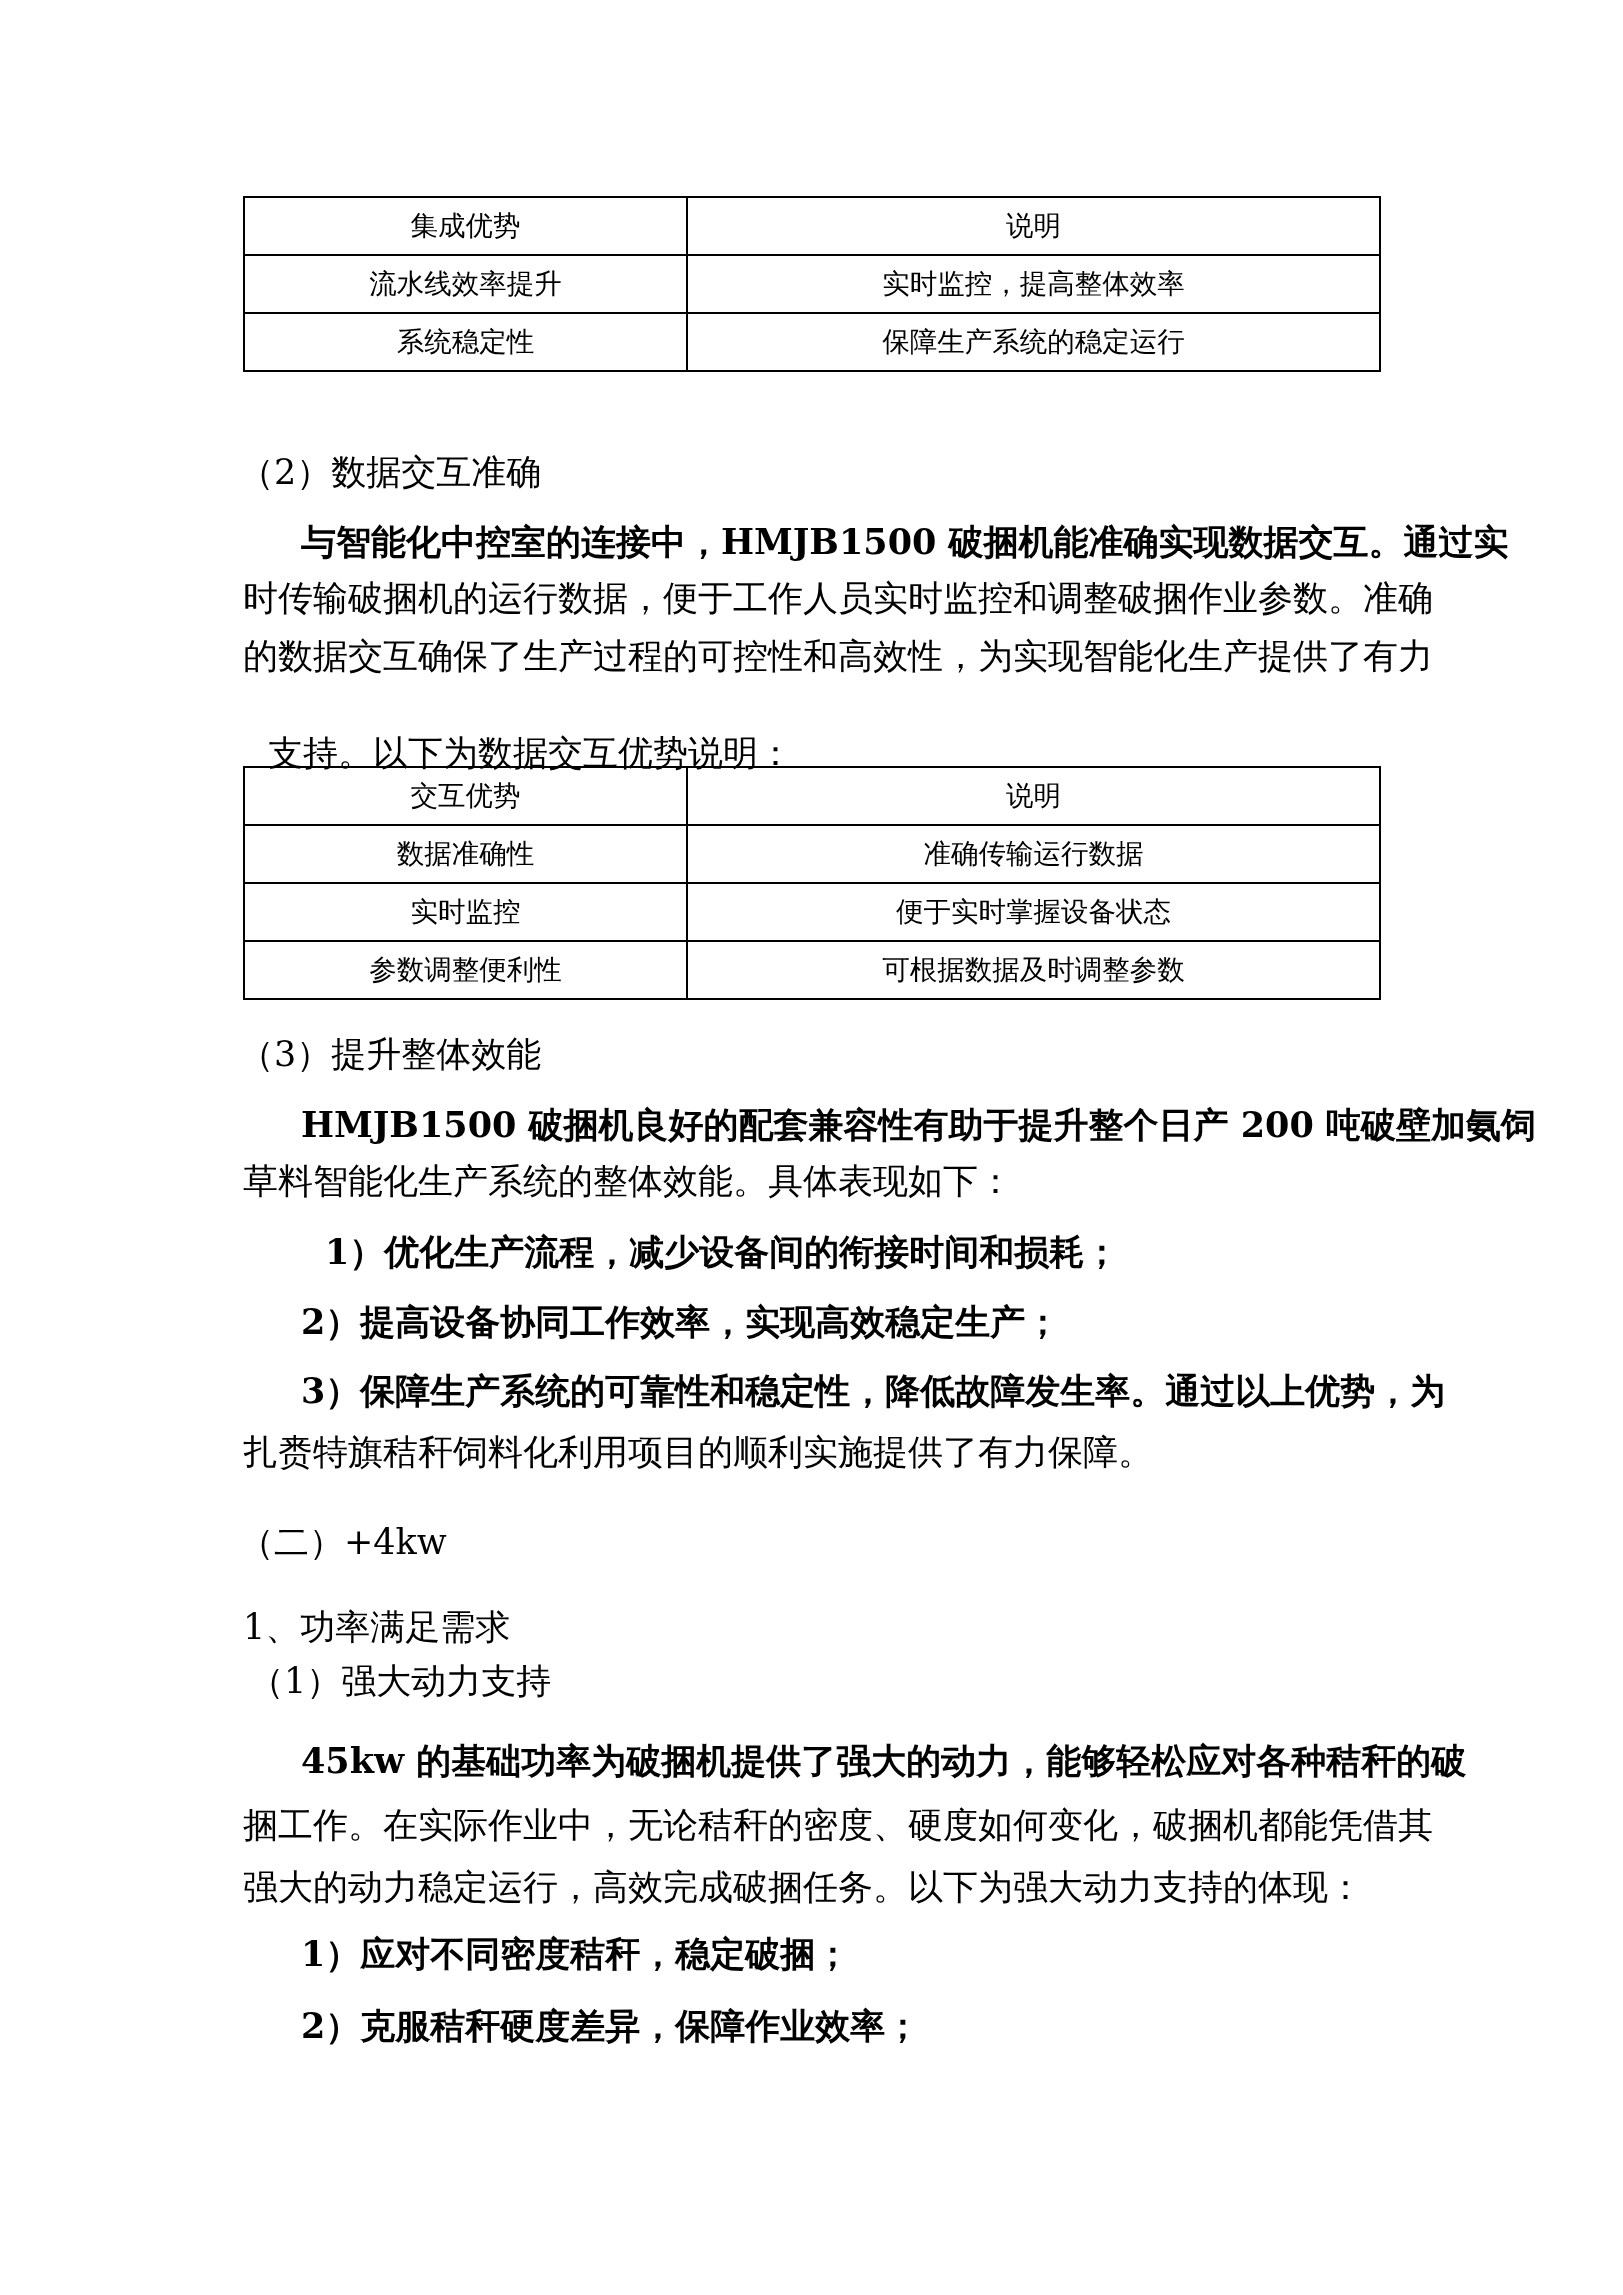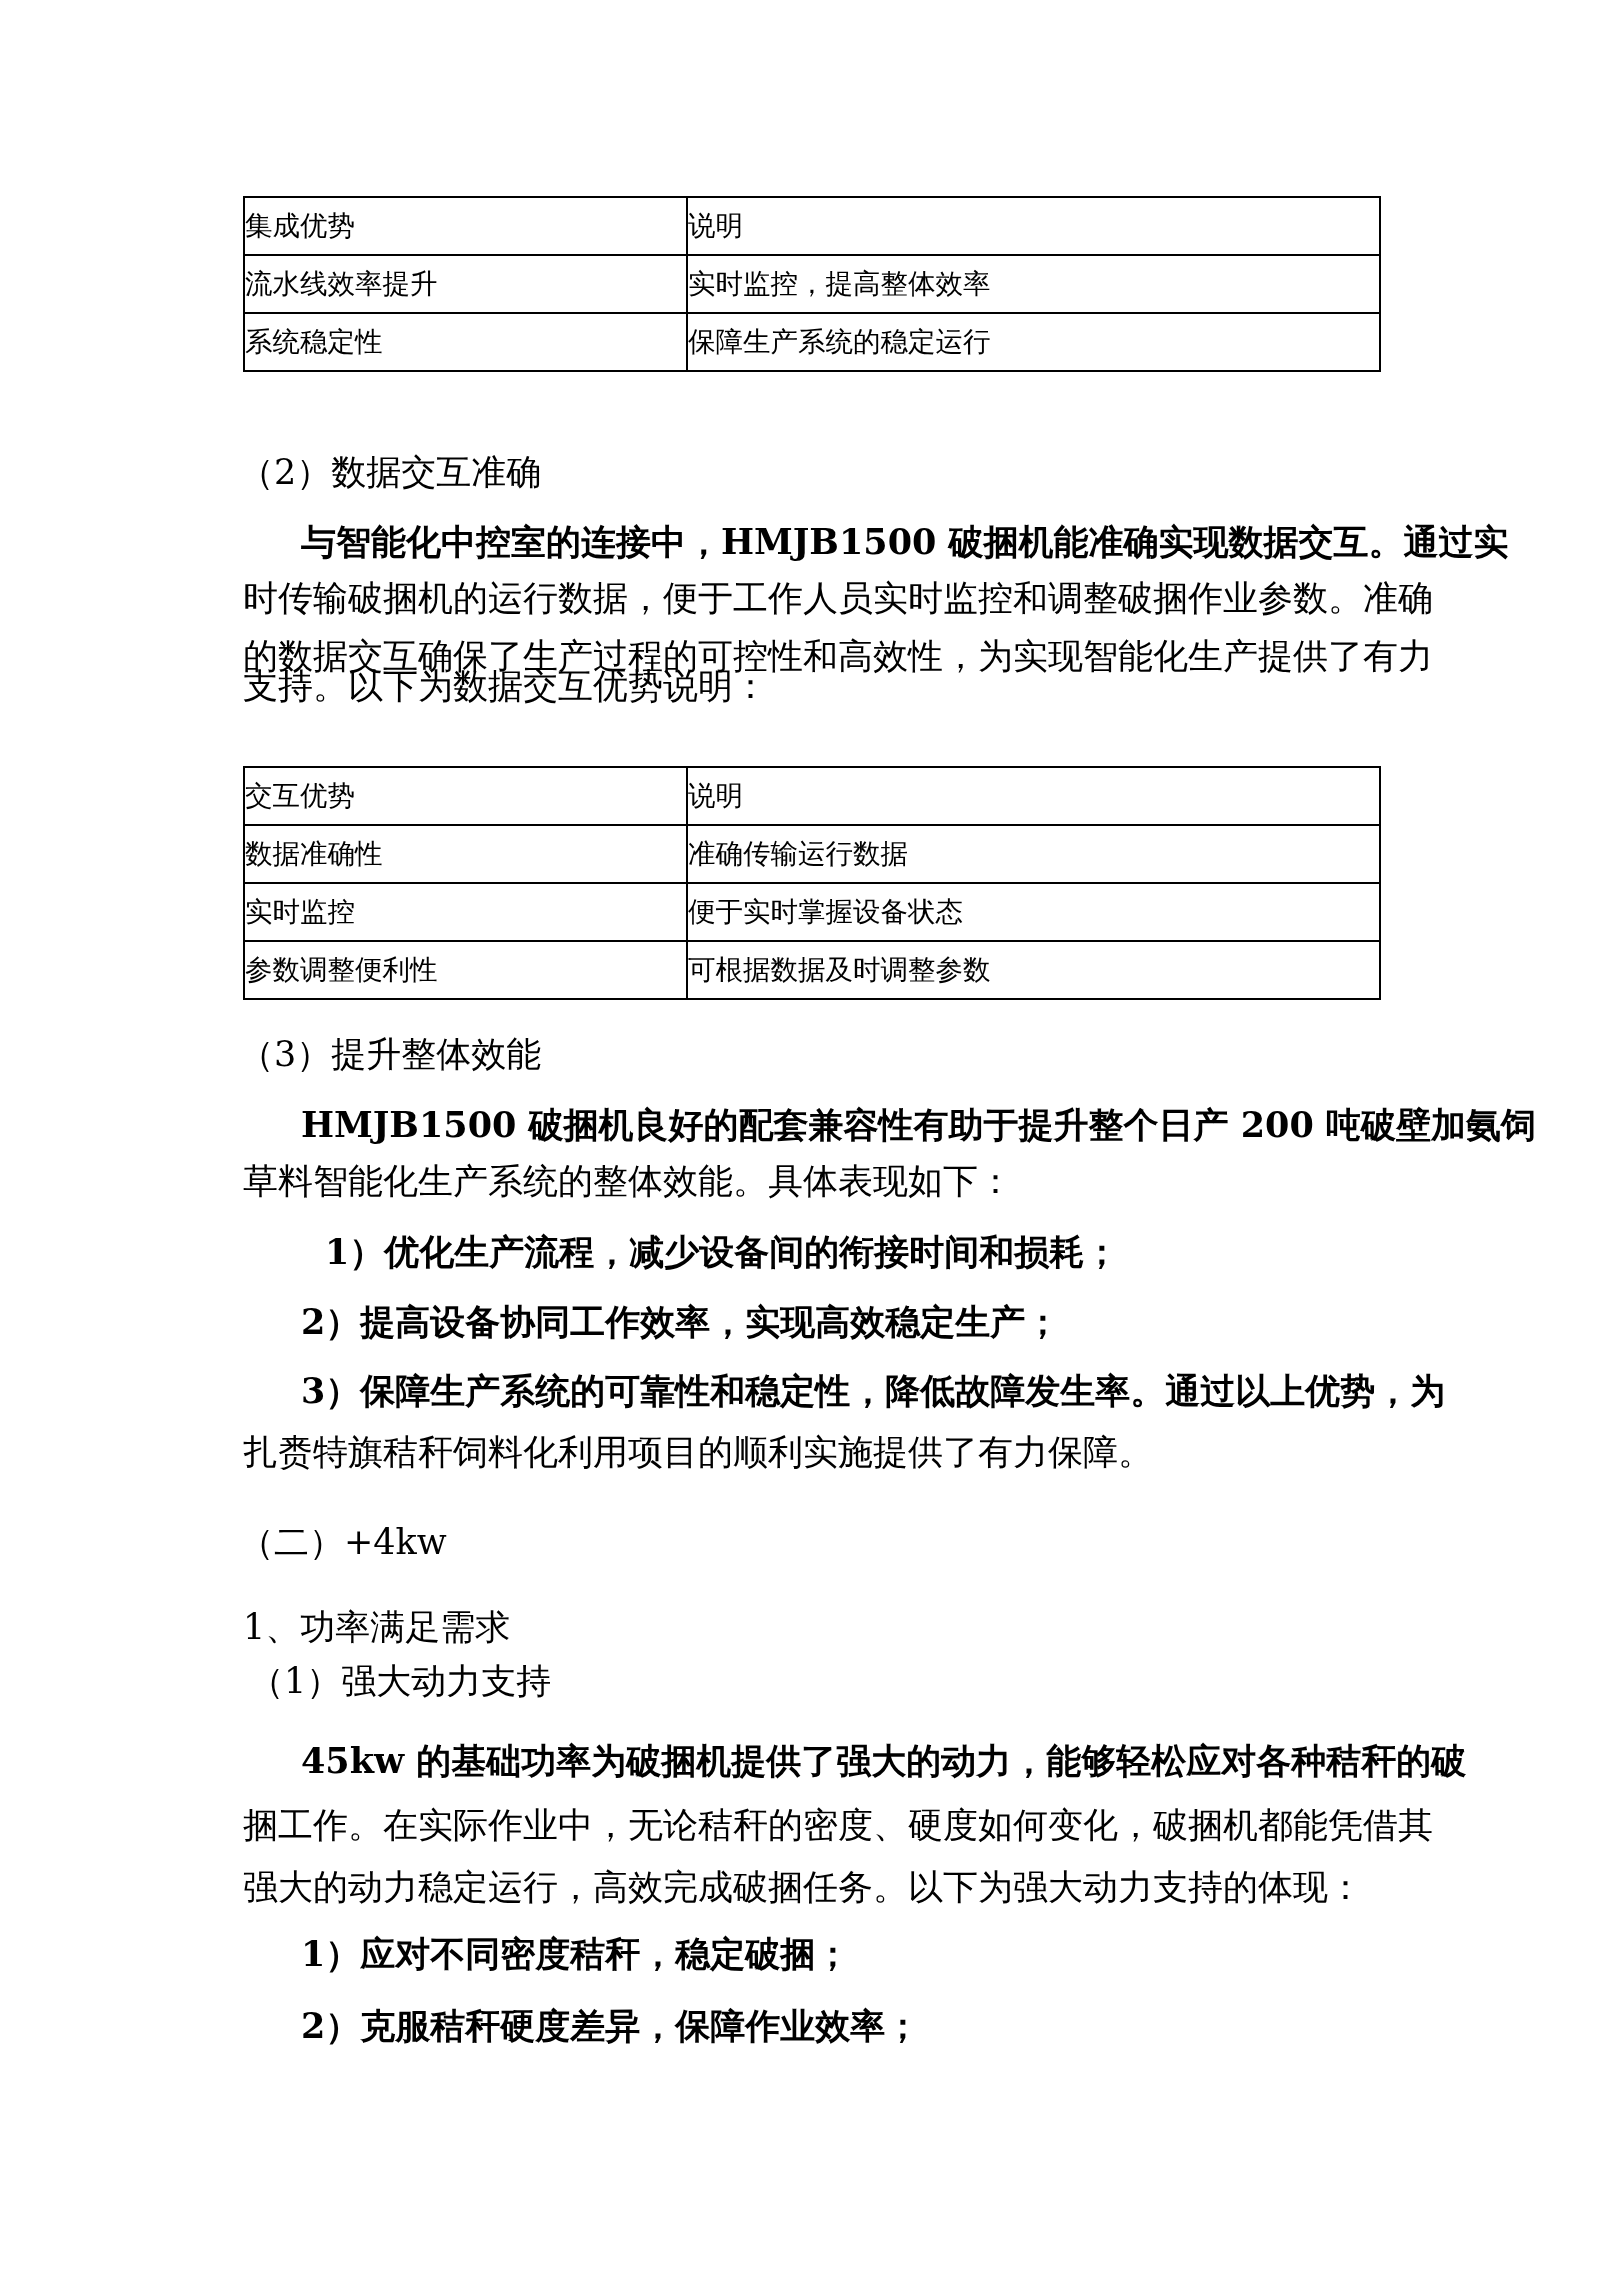--- a/index.html
+++ b/index.html
@@ -4,21 +4,21 @@
 <style>
   html, body { margin: 0; padding: 0; background: #ffffff; }
   body { width: 1623px; height: 2295px; position: relative; overflow: hidden;
          font-family: "DejaVu Serif", "Liberation Serif", serif; color: #000; }
   .line { position: absolute; left: 243px; white-space: nowrap; font-size: 35px;
           line-height: 33px; height: 33px; }
   .indent { left: 301px; font-weight: bold; }
   .heading-paren { left: 239px; }
   table.doc-table { position: absolute; left: 243px; width: 1136px;
           border-collapse: collapse; table-layout: fixed; }
-  table.doc-table td { border: 2px solid #000; height: 56px; 
+  table.doc-table td { border: 2px solid #000; height: 56px; text-align: center;
           vertical-align: middle; font-size: 27.5px; padding: 0; }
   table.doc-table col.c1 { width: 443px; }
   table.doc-table col.c2 { width: 693px; }
 </style>
 </head>
 <body>
 
 <table class="doc-table" style="top:196px;">
   <colgroup>
       <col class="c1">
@@ -37,21 +37,21 @@
     <td>系统稳定性</td>
     <td>保障生产系统的稳定运行</td>
   </tr>
 </tbody>
   </table>
 
 <div class="line heading-paren" style="top:456px;">（2）数据交互准确</div>
 <div class="line indent" style="top:525px;">与智能化中控室的连接中，HMJB1500 破捆机能准确实现数据交互。通过实</div>
 <div class="line" style="top:582px;">时传输破捆机的运行数据，便于工作人员实时监控和调整破捆作业参数。准确</div>
 <div class="line" style="top:640px;">的数据交互确保了生产过程的可控性和高效性，为实现智能化生产提供了有力</div>
-<div class="line" style="top:670px;">支持。以下为数据交互优势说明：</div>
+<div class="line" style="top:737px;margin-left:25px;">支持。以下为数据交互优势说明：</div>
 
 <table class="doc-table" style="top:766px;">
   <colgroup>
       <col class="c1">
       <col class="c2">
     </colgroup>
   <tbody>
       <tr>
     <td>交互优势</td>
     <td>说明</td>

